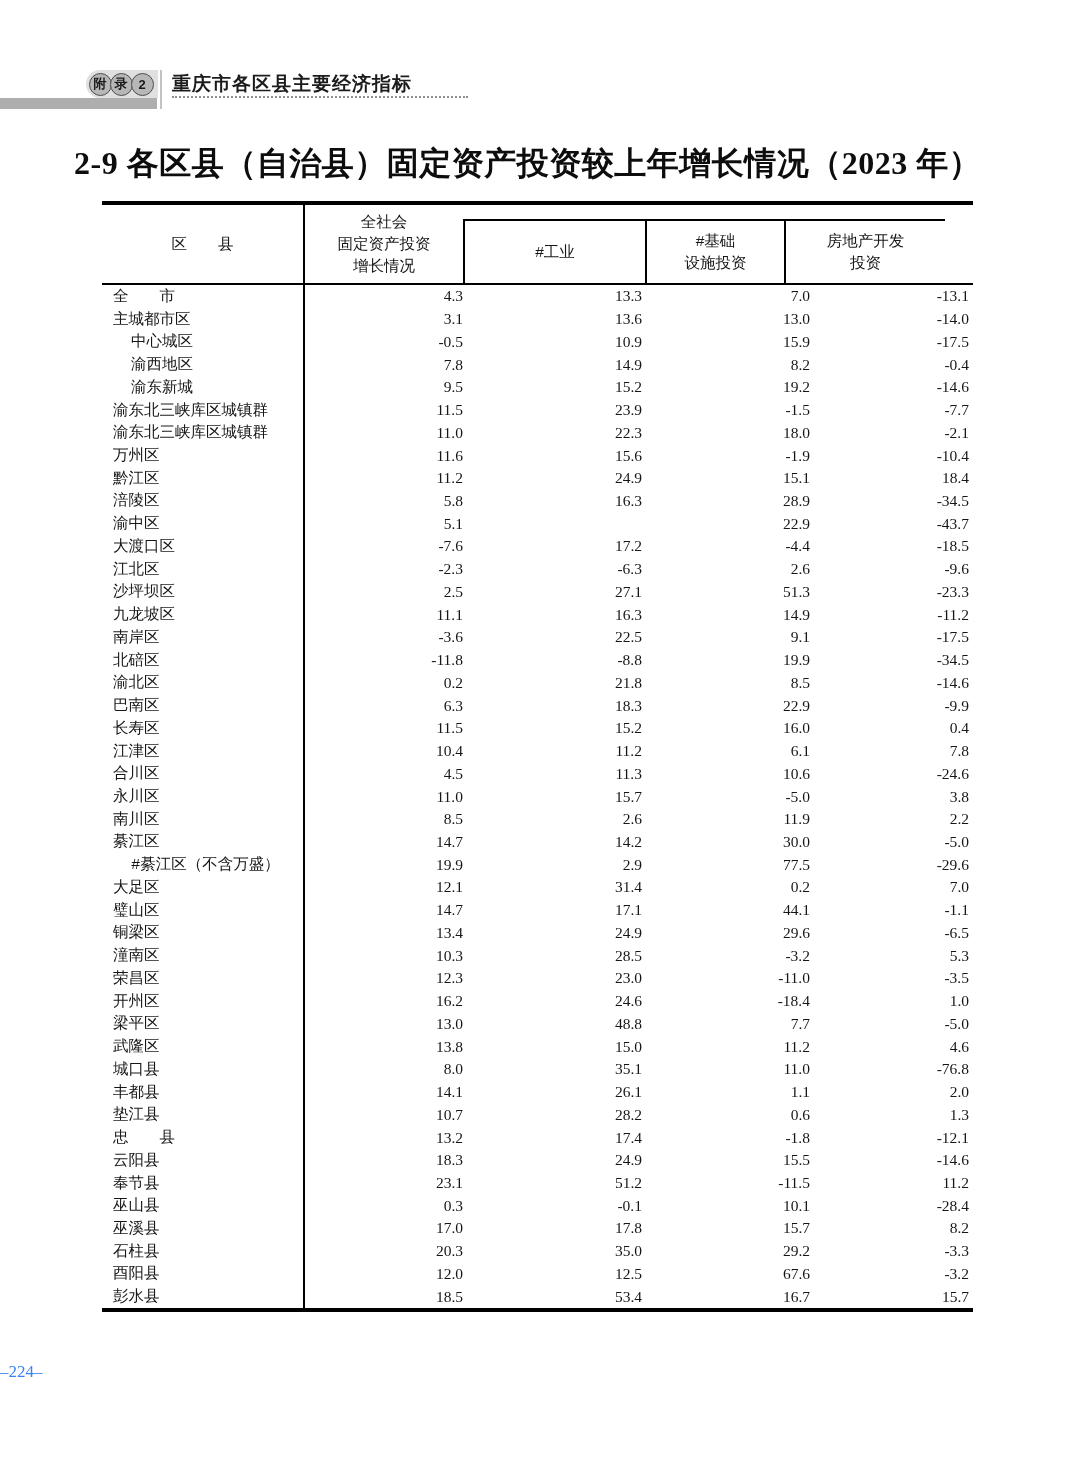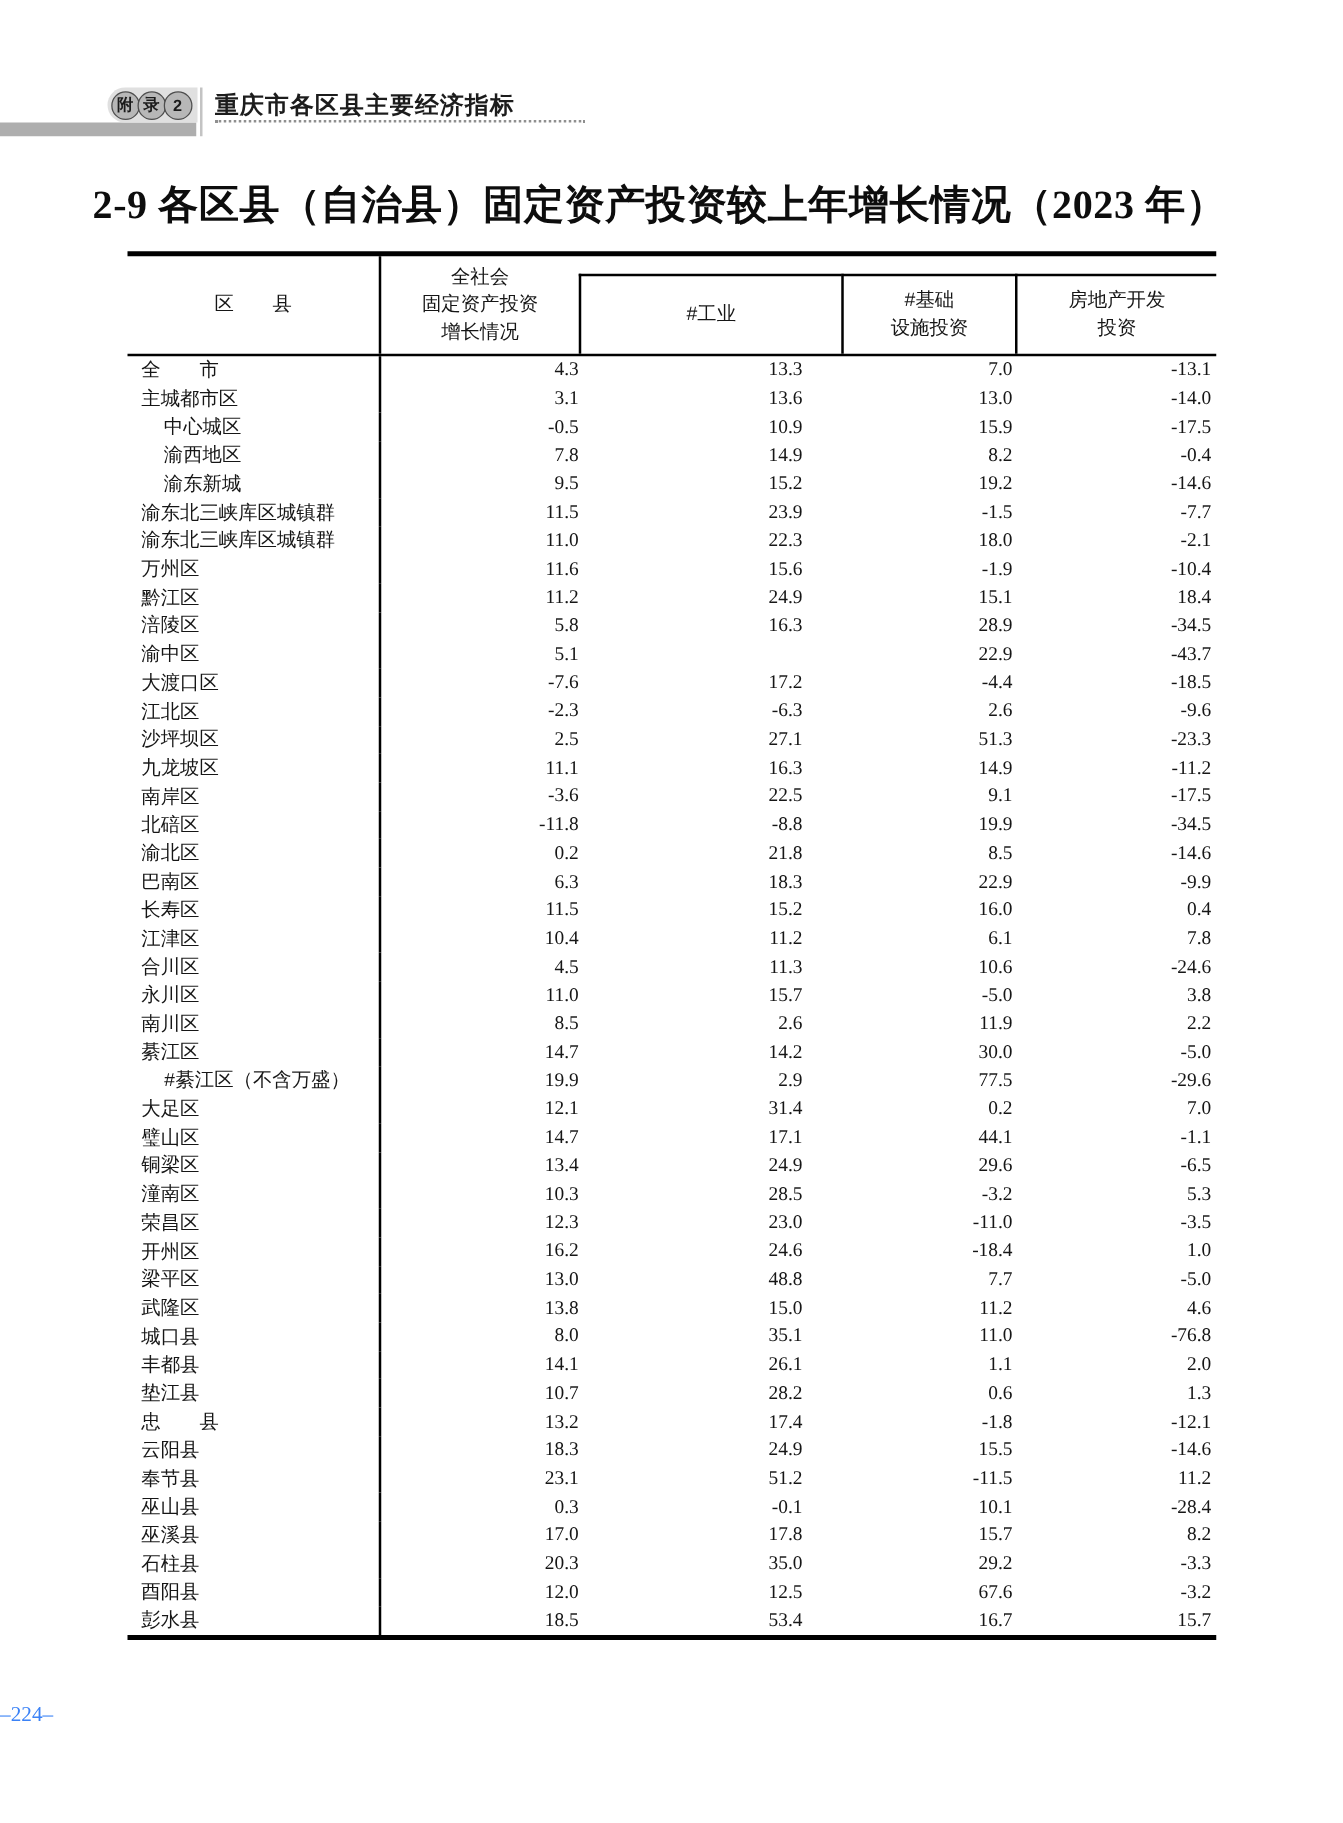--- a/index.html
+++ b/index.html
@@ -66,21 +66,21 @@
   .th {
     display: flex; flex-direction: column; align-items: center; justify-content: center;
     box-sizing: border-box; text-align: center;
   }
   .th.c1 { width: 201px; }
   .th.c2 { width: 160px; border-left: 2px solid #000; }
   .th.c3, .th.c4, .th.c5 {
     margin-top: 14px; height: 64px;
     border-left: 2px solid #000; border-top: 2px solid #000;
   }
-  .th.c3 { width: 210px; }
+  .th.c3 { width: 182px; }
   .th.c4 { width: 139px; }
   .th.c5 { width: 161px; }
 
   .tbody {
     font-size: 15.5px; color: #161616;
     border-bottom: 4px solid #000;
   }
   .tr { display: flex; height: 22.74px; align-items: center; }
   .td { box-sizing: border-box; }
   .td.label {

